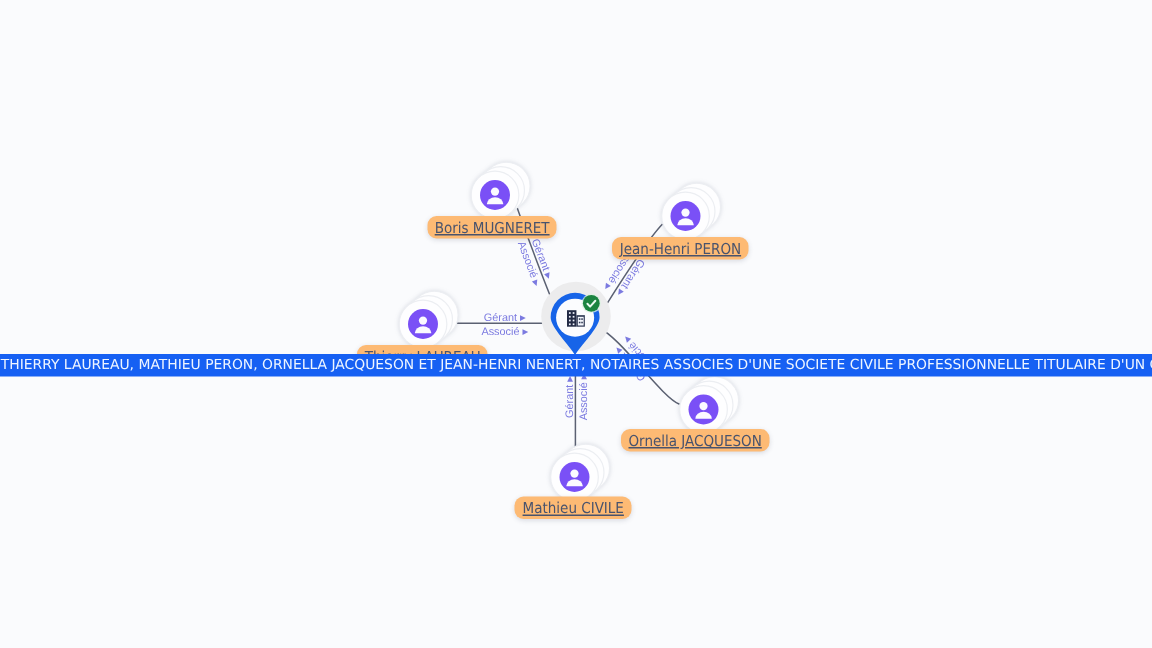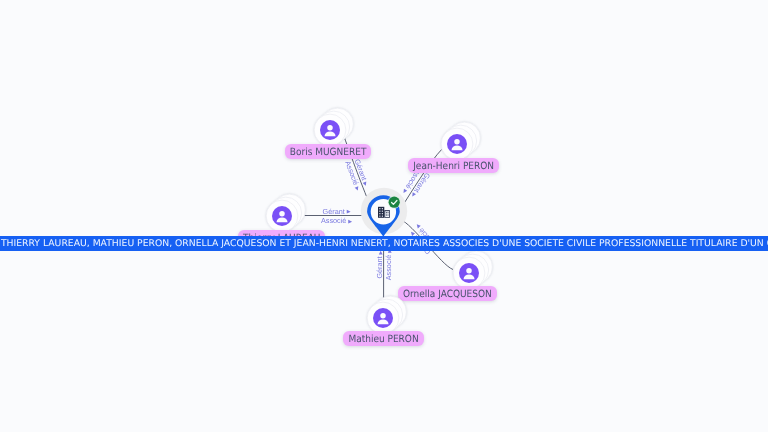--- a/index.html
+++ b/index.html
@@ -3,25 +3,25 @@
 <meta charset="utf-8">
 <title>Graph</title>
 <style>
   html,body{margin:0;padding:0;}
   body{width:768px;height:432px;overflow:hidden;background:#fafbfd;-webkit-font-smoothing:antialiased;text-rendering:geometricPrecision;
        font-family:"Liberation Sans",sans-serif;}
   #stage{opacity:.999;position:relative;width:768px;height:432px;overflow:hidden;background:#fafbfd;}
   svg.layer{position:absolute;left:0;top:0;width:768px;height:432px;}
   .edgeline{fill:none;stroke:#5b6172;stroke-width:1;}
   .edgetext{fill:#7b7ae0;font-size:7.25px;font-family:"Liberation Sans",sans-serif;}
-  .nodelabel{position:absolute;background:#f0abfc;border-radius:6px;
+  .nodelabel{position:absolute;background:#fdba74;border-radius:6px;
      box-shadow:0 1px 3.5px rgba(45,55,85,.17);
      font-family:"DejaVu Sans Condensed","DejaVu Sans",sans-serif;
      font-size:10px;color:#49536d;white-space:nowrap;
-     padding:0 5px;line-height:18.8px;height:15px;filter:opacity(1);}
+     padding:0 5px;line-height:18.8px;height:15px;filter:opacity(1);text-decoration:underline;}
   .banner{position:absolute;height:15px;top:236px;
      background:#1660f3;color:#eef5ff;font-size:9.25px;line-height:15px;
      font-family:"DejaVu Sans",sans-serif;
      white-space:nowrap;overflow:hidden;filter:opacity(1);}
   .pnode{position:absolute;}
 </style>
 </head>
 <body>
 
 <div id="stage">
@@ -100,34 +100,34 @@
     <circle cx="31.5" cy="20.0" r="15.9" fill="#fefeff" stroke="#eceef2" stroke-width=".8"></circle>
     <circle cx="27.75" cy="23.0" r="15.9" fill="#fefeff" stroke="#eceef2" stroke-width=".8"></circle>
     <circle cx="24.0" cy="26.0" r="15.9" fill="#fefeff" stroke="#eceef2" stroke-width=".8"></circle>
     </g>
     <g>
       <circle cx="24.0" cy="26.0" r="10.0" fill="#7a50f6"></circle>
       <circle cx="24.0" cy="23.7" r="2.75" fill="#fbfaff"></circle>
       <path d="M18.6 31.9 a5.45 4.4 0 0 1 10.9 0 v0.3 h-10.9 z" fill="#fbfaff"></path>
     </g>
   </svg></div>
-      <div class="nodelabel" style="left: 398px; top: 286px;">Ornella JACQUESON</div>
+      <div class="nodelabel" style="left: 414px; top: 286px;">Ornella JACQUESON</div>
       <div class="pnode" style="left: 359.4px; top: 292.2px;"><svg width="56" height="52" viewBox="0 0 56 52">
     <g style="filter:drop-shadow(0 .7px 1.3px rgba(60,70,100,.17))">
     <circle cx="31.5" cy="20.0" r="15.9" fill="#fefeff" stroke="#eceef2" stroke-width=".8"></circle>
     <circle cx="27.75" cy="23.0" r="15.9" fill="#fefeff" stroke="#eceef2" stroke-width=".8"></circle>
     <circle cx="24.0" cy="26.0" r="15.9" fill="#fefeff" stroke="#eceef2" stroke-width=".8"></circle>
     </g>
     <g>
       <circle cx="24.0" cy="26.0" r="10.0" fill="#7a50f6"></circle>
       <circle cx="24.0" cy="23.7" r="2.75" fill="#fbfaff"></circle>
       <path d="M18.6 31.9 a5.45 4.4 0 0 1 10.9 0 v0.3 h-10.9 z" fill="#fbfaff"></path>
     </g>
   </svg></div>
-      <div class="nodelabel" style="left: 343.4px; top: 331.2px;">Mathieu PERON</div>
+      <div class="nodelabel" style="left: 343.4px; top: 331.2px;">Mathieu CIVILE</div>
     </div>
 
   <svg class="layer" id="centerpin" viewBox="0 0 768 432">
     <circle cx="384" cy="211" r="23.2" fill="#ececed"></circle>
     <path d="M383.4 236.8 C 386.8 230.6 399.7 218.3 399.7 211.5 A 16.3 16.3 0 1 0 367.1 211.5 C 367.1 218.3 380.0 230.6 383.4 236.8 Z" fill="#1764e8"></path>
     <circle cx="383.4" cy="211.8" r="12.7" fill="#fbfcfe"></circle>
     <g>
       <path d="M378.0 206.8 h6.3 v11.0 h-6.3 z" fill="#222a44"></path>
       <path d="M384.3 210.1 h5.6 v7.7 h-5.6 z" fill="#2e3853"></path>
       <g fill="#eef2fb">

